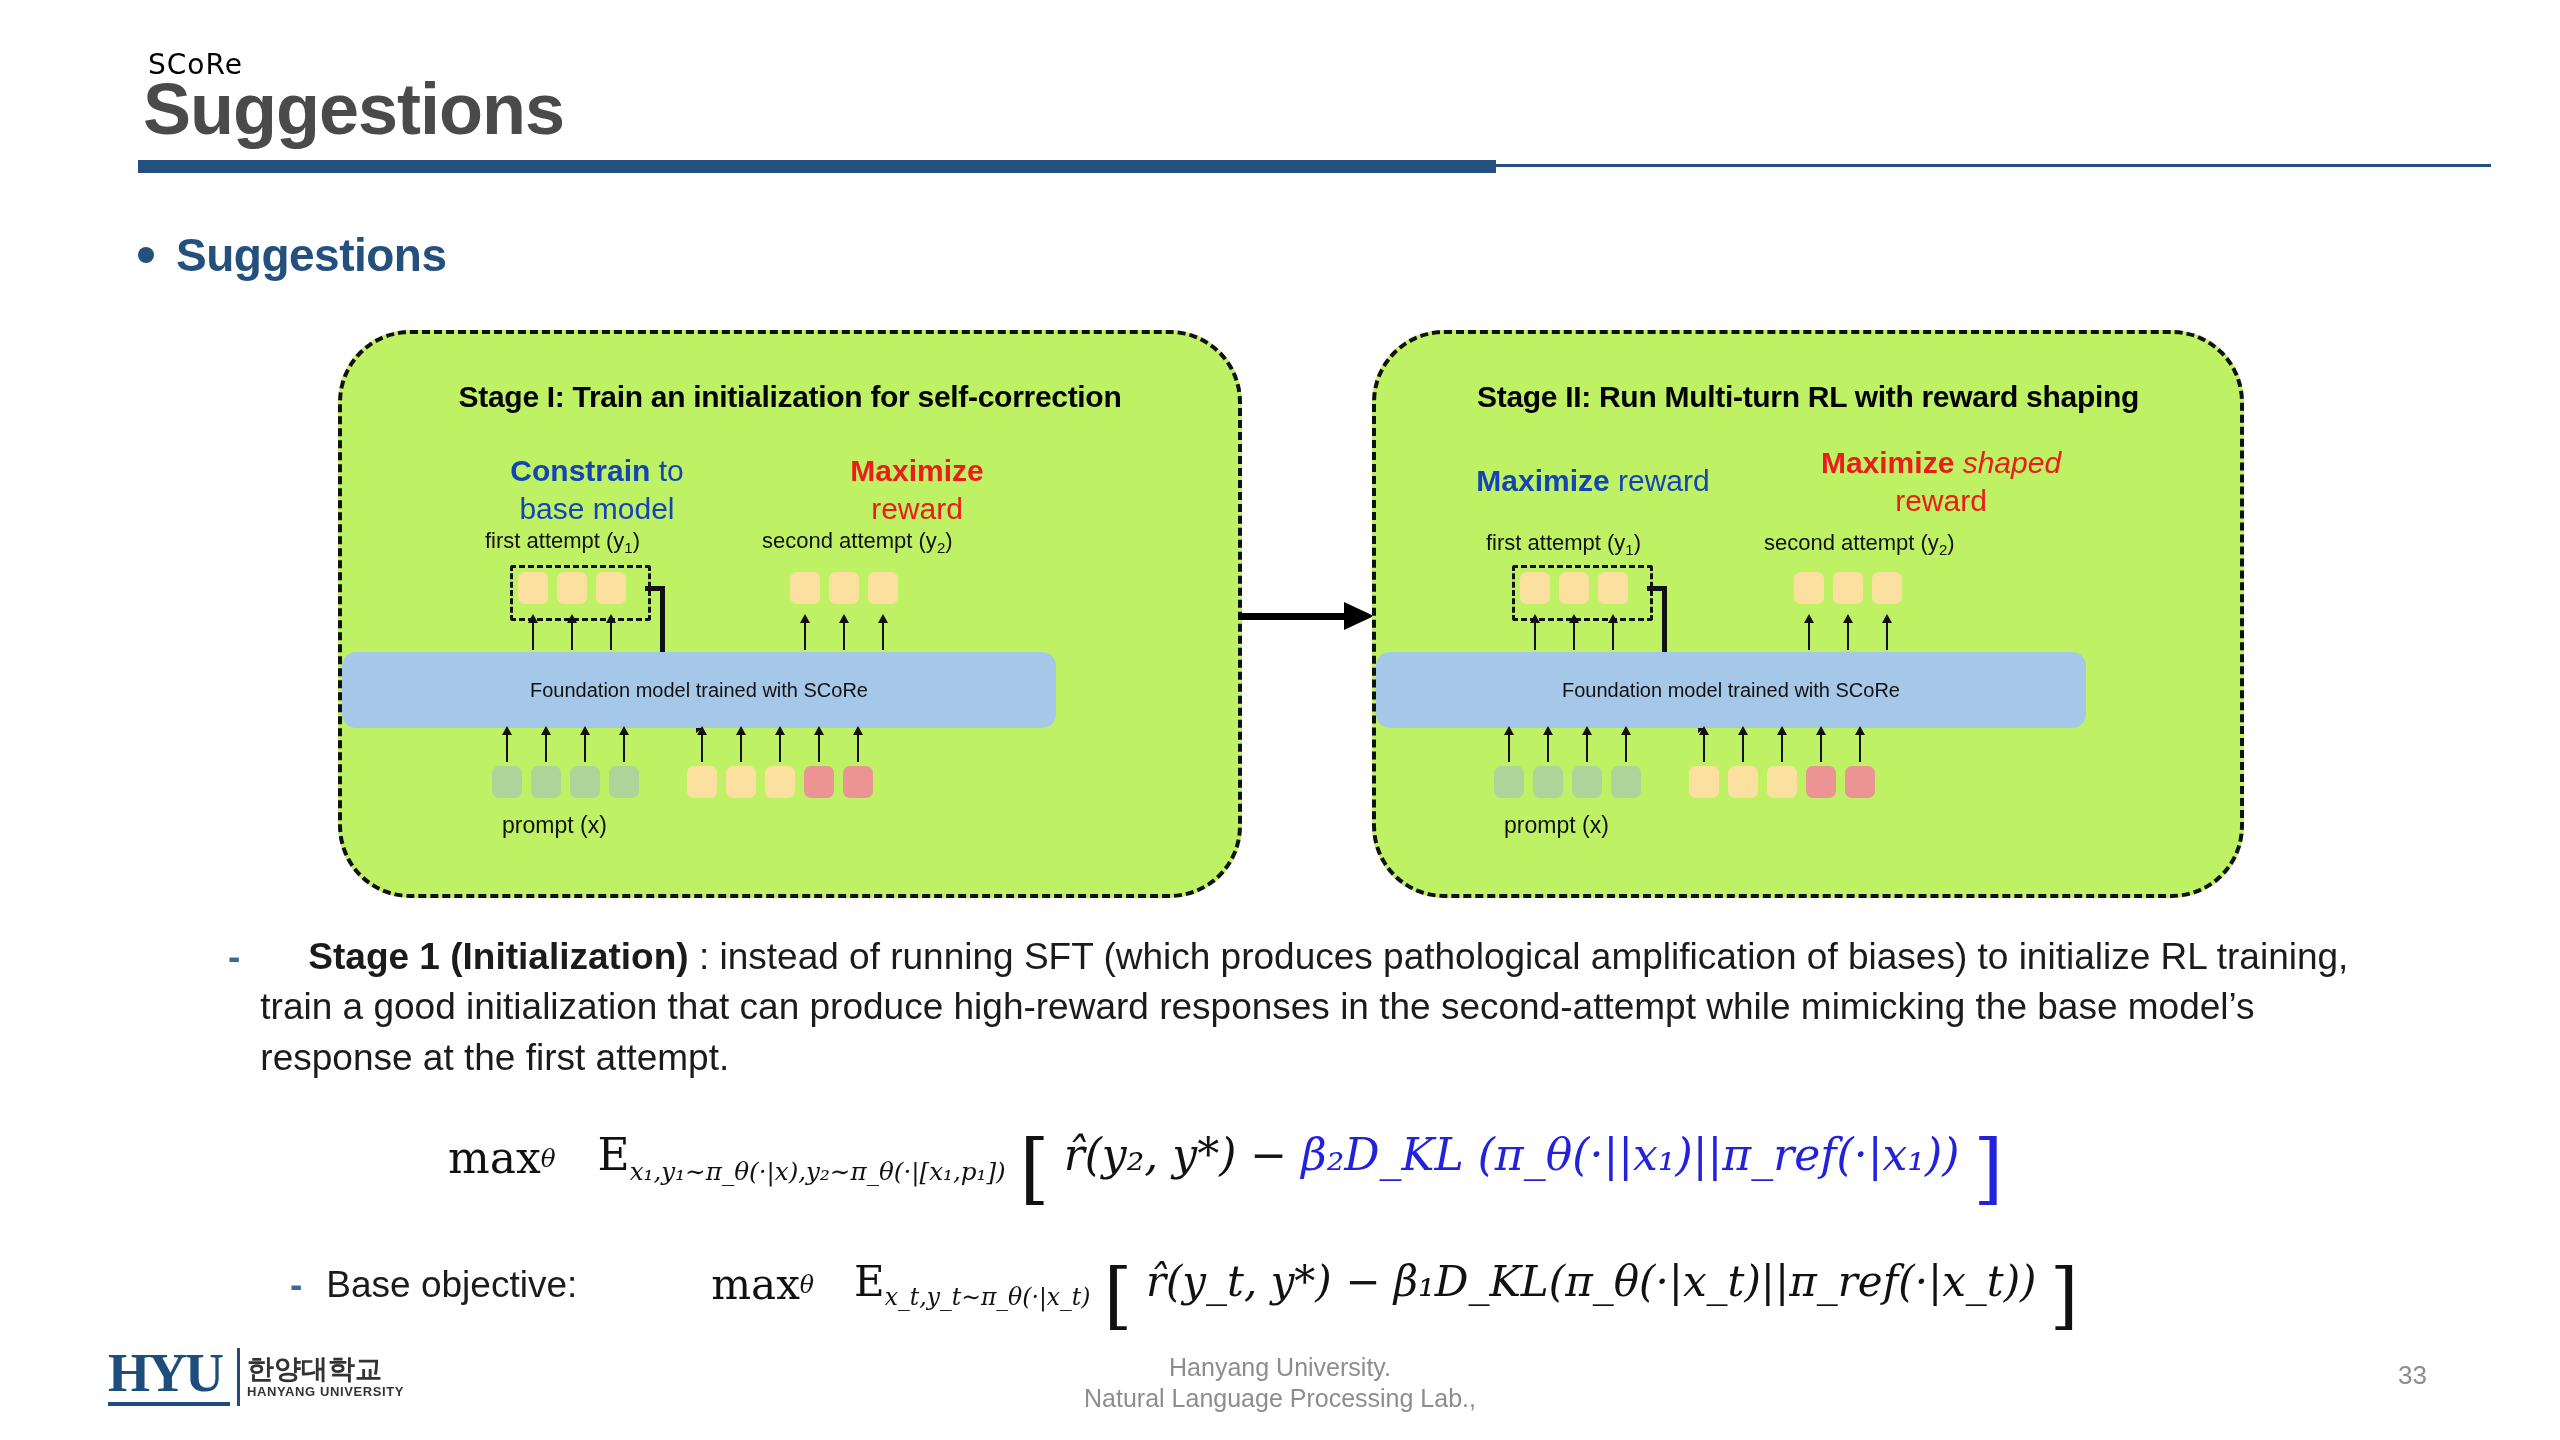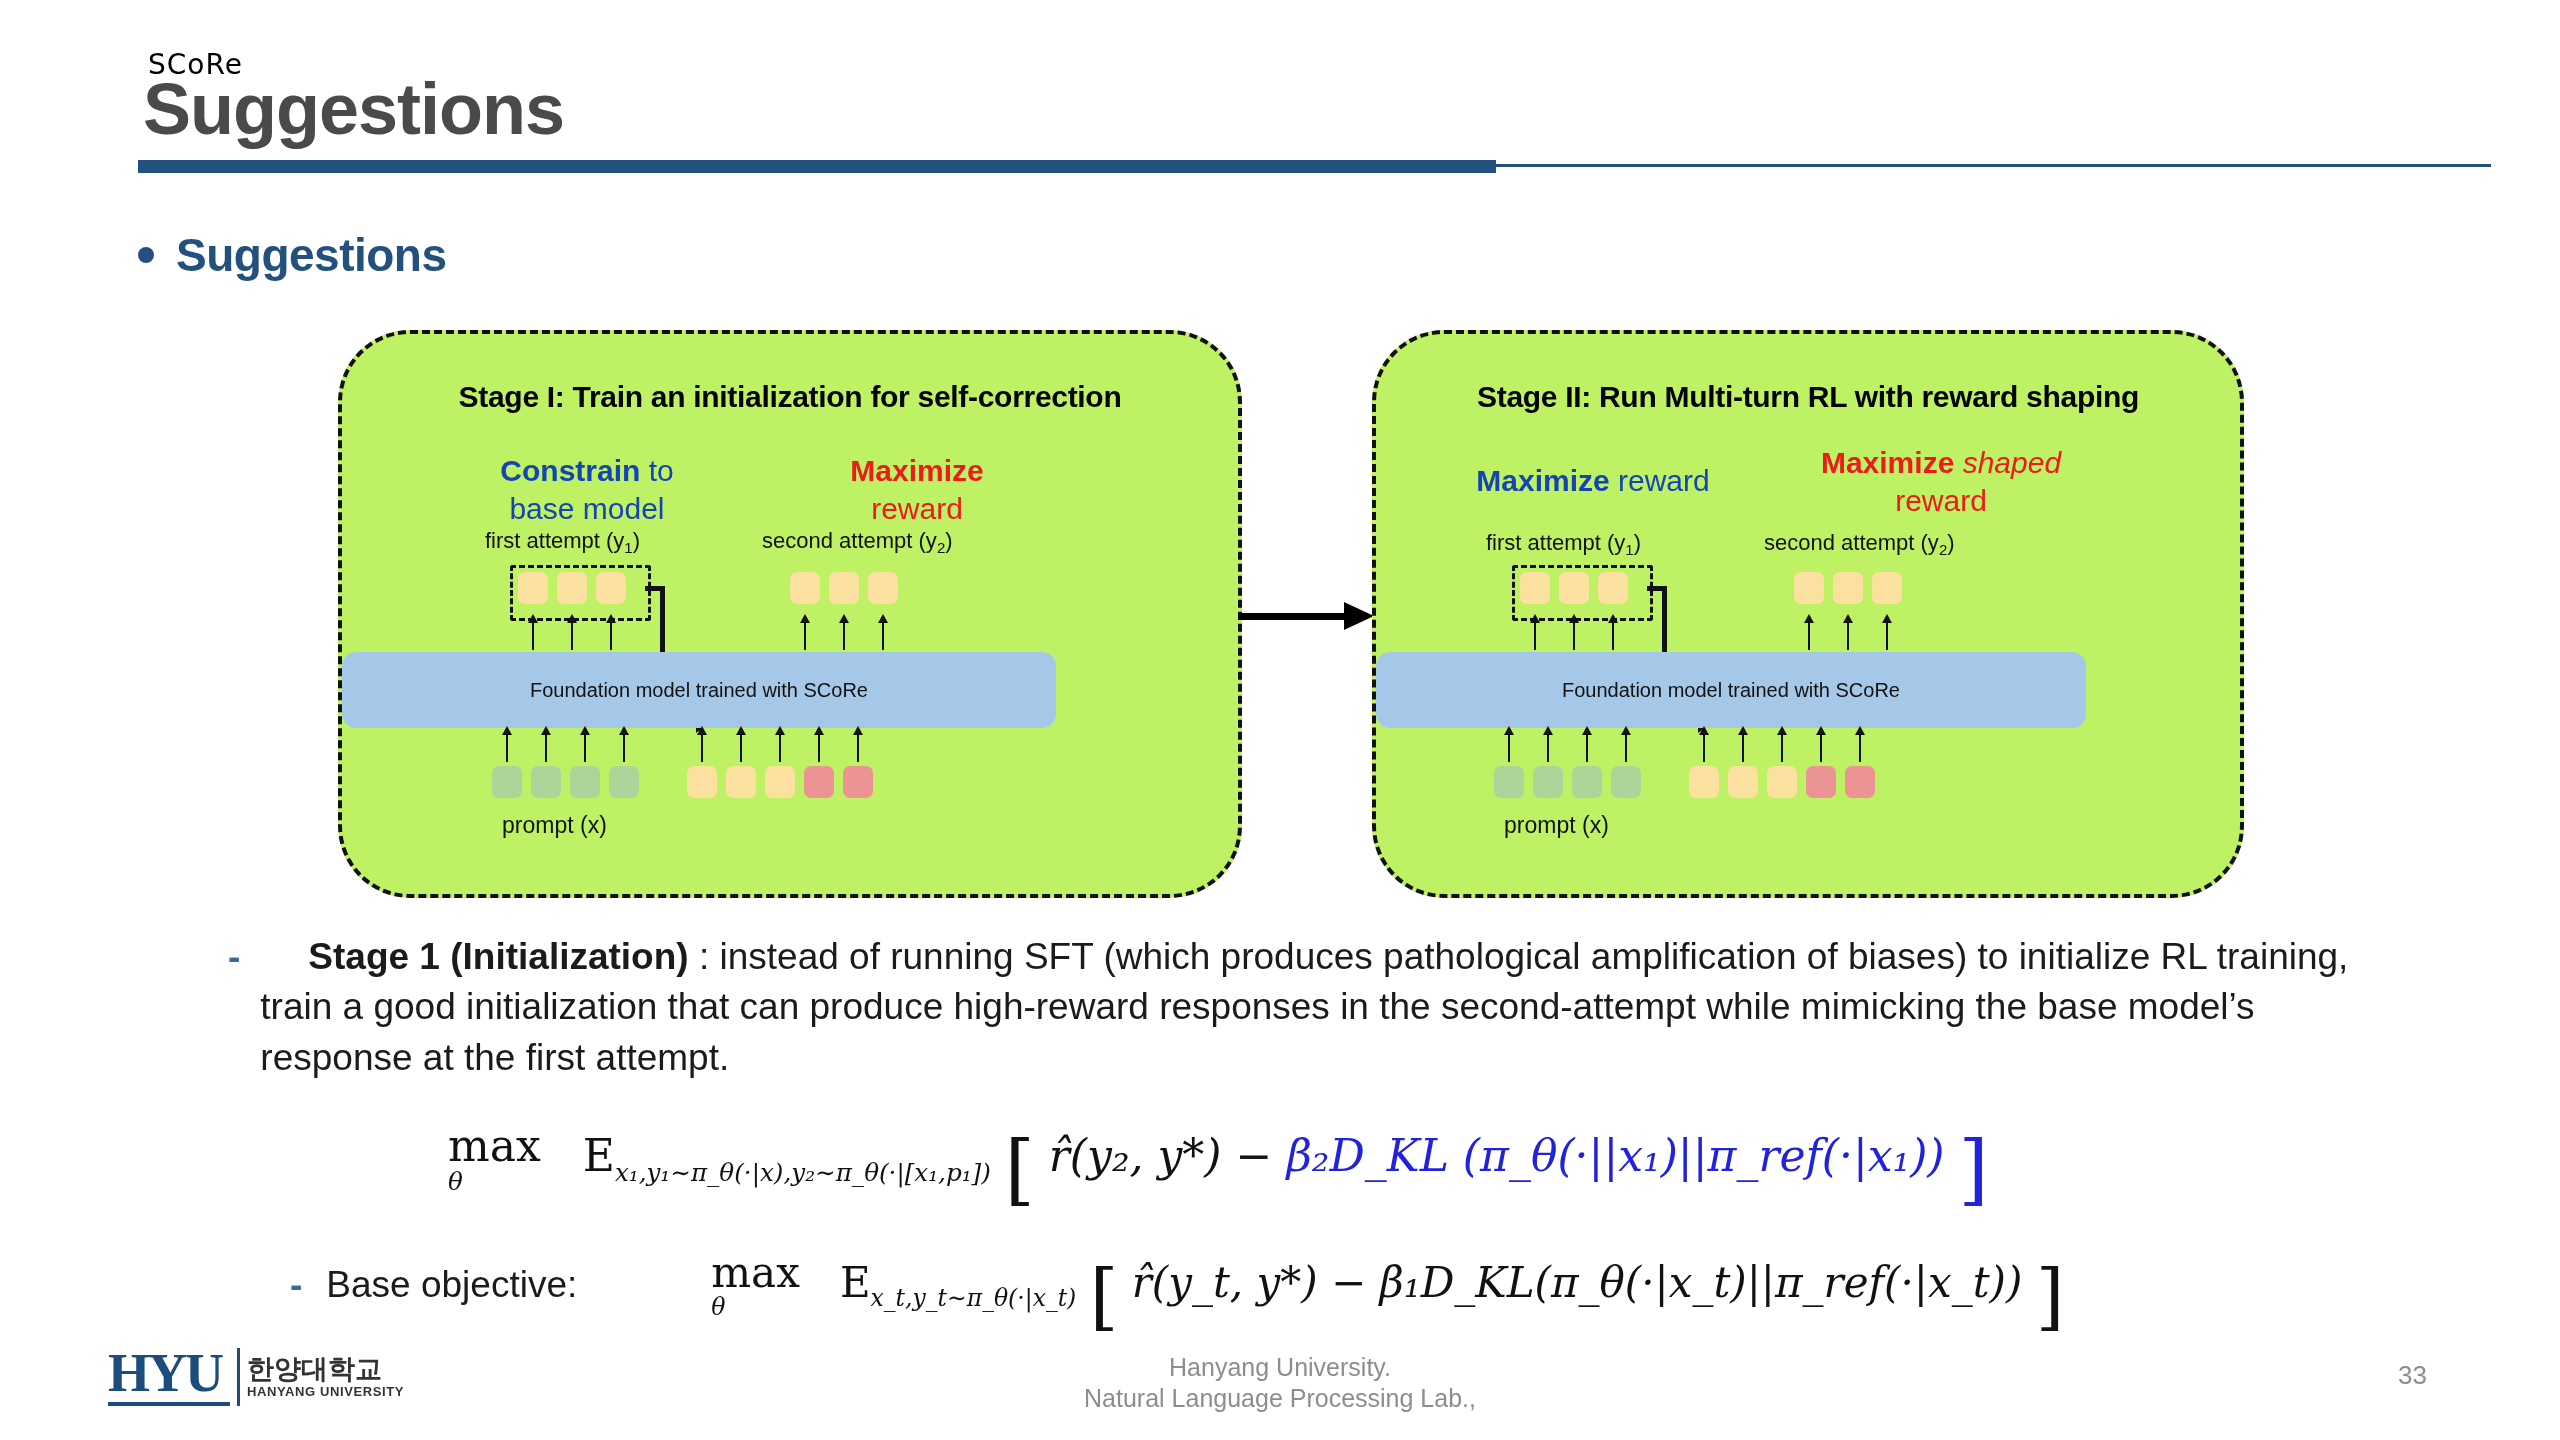--- a/index.html
+++ b/index.html
@@ -231,21 +231,21 @@
     gap: 24px;
   }
   #formula-base-label {
     font-size: 37px;
     color: #1b1b1b;
     font-family: "Liberation Sans", sans-serif;
     padding-top: 12px;
   }
   #formula-base { font-size: 42px; font-family: "DejaVu Serif", serif; }
 
-  .mx { display: inline-flex; flex-direction: column; vertical-align: middle; line-height: 1; }
+  .mx { display: inline-flex; flex-direction: row; align-items: center; vertical-align: middle; line-height: 1; }
   .mx .top { font-size: 1em; }
   .mx .bot { font-size: 0.56em; margin-top: 2px; }
   .sub { font-size: 0.56em; vertical-align: sub; }
   .bigbr { font-size: 1.75em; vertical-align: -0.33em; font-weight: 300; }
   .kl-blue { color: #2222dd; }
   .ital { font-style: italic; }
 
   
   #footer-logo {
     position: absolute;
@@ -303,21 +303,21 @@
 <div id="section-bullet-row">
   <span id="section-bullet-dot"></span>
   <span id="section-bullet-label">Suggestions</span>
 </div>
 
 <div id="diagram-area">
 
   <div id="stage-1-box" class="stage-box">
     <div class="stage-heading">Stage I: Train an initialization for self-correction</div>
 
-    <div class="objective-caption" style="left:100px; top:118px; width:290px;">
+    <div class="objective-caption" style="left:110px; top:118px; width:290px;">
       <span class="obj-blue"><span class="kw">Constrain</span><span> to</span></span><br>
       <span class="obj-blue">base model</span>
     </div>
     <div class="objective-caption" style="left:430px; top:118px; width:290px;">
       <span class="obj-red"><span class="kw">Maximize</span><span></span></span><br>
       <span class="obj-red">reward</span>
     </div>
 
     <div class="attempt-caption" style="left:143px; top:194px;">
       <span>first attempt (y</span><sub>1</sub><span>)</span>

